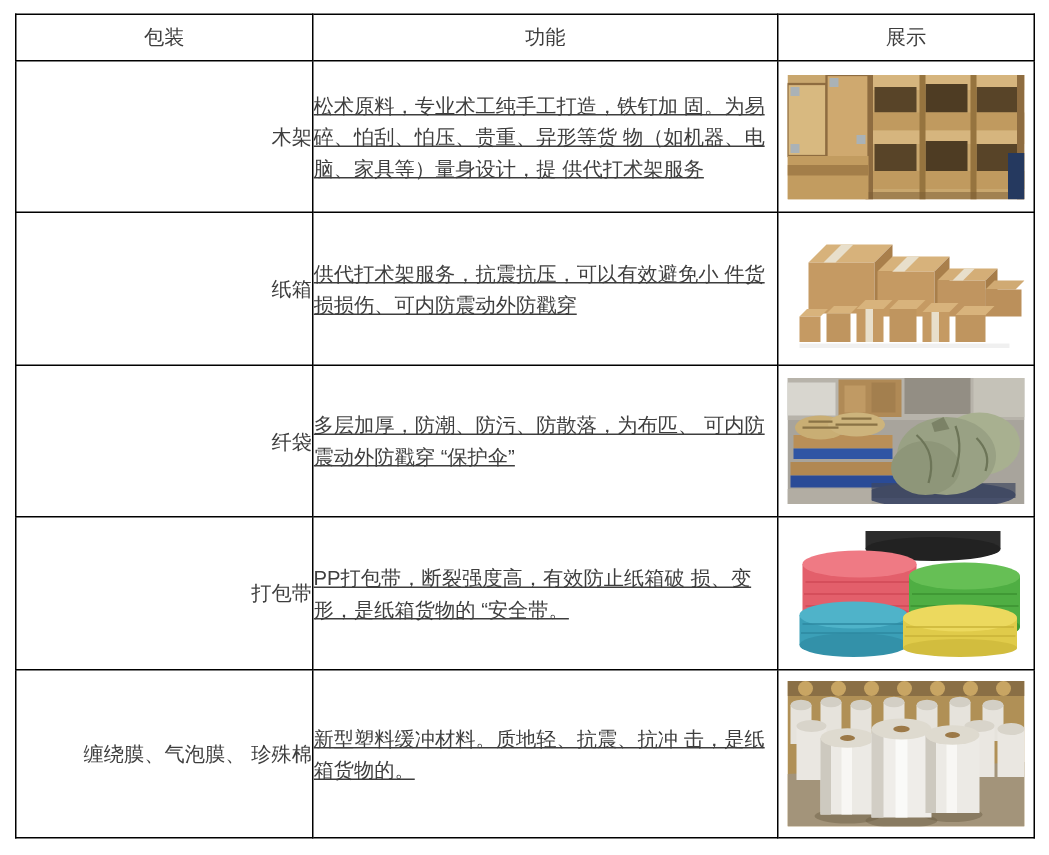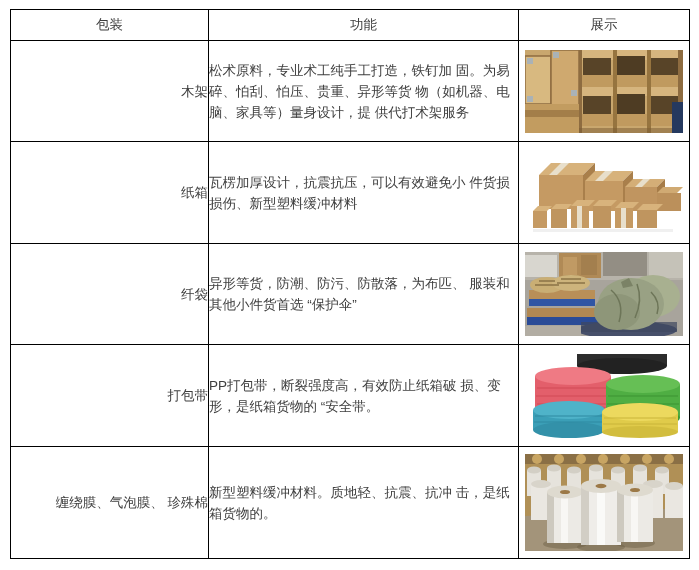--- a/index.html
+++ b/index.html
@@ -16,21 +16,21 @@
     border:1.5px solid #000;
     color:#3e3e3e;
     font-size:13.5px;
     font-weight:normal;
     vertical-align:middle;
     padding:0;
     overflow:hidden;
   }
   .doc-table th{height:30px;text-align:center;}
   .pack-cell{text-align:right;padding:0 8px;line-height:21px;}
-  .func-cell{text-align:left;padding:2px 5px;line-height:21px;}
+  .func-cell{text-align:left;padding:2px 5px;line-height:21px;text-decoration:underline;}
   .img-cell{text-align:center;padding:0;}
   svg.photo{display:block;margin:0 auto;}
 </style>
 </head>
 <body>
 
 <table class="doc-table">
   <colgroup>
     <col style="width:198px">
     <col style="width:310px">
@@ -77,21 +77,21 @@
         <rect x="46" y="40" width="6" height="6" fill="#aab2b6"></rect>
 
         <rect x="147" y="52" width="11" height="31" fill="#25395f"></rect>
         <rect x="54" y="78" width="93" height="5" fill="#7a5c34" opacity="0.5"></rect>
       </svg>
     </td>
   </tr>
 
   <tr style="height:102px;">
     <td class="pack-cell">纸箱</td>
-    <td class="func-cell">瓦楞加厚设计，抗震抗压，可以有效避免小 件货损损伤、新型塑料缓冲材料</td>
+    <td class="func-cell">供代打术架服务，抗震抗压，可以有效避免小 件货损损伤、可内防震动外防戳穿</td>
     <td class="img-cell">
       <svg class="photo" role="img" width="158" height="84" viewBox="0 0 158 84" aria-label="kraft-cardboard-boxes-photo">
         <rect width="158" height="84" fill="#ffffff"></rect>
 
         <polygon points="14,24 26,12 70,12 58,24" fill="#d7b27b"></polygon>
         <rect x="14" y="24" width="44" height="34" fill="#c59a63"></rect>
         <polygon points="58,24 70,12 70,46 58,58" fill="#a97f4b"></polygon>
         <polygon points="36,12 44,12 32,24 24,24" fill="#e8dfcb"></polygon>
         <polygon points="60,30 70,20 108,20 98,30" fill="#d7b27b"></polygon>
         <rect x="60" y="30" width="38" height="30" fill="#c59a63"></rect>
@@ -118,21 +118,21 @@
         <rect x="96" y="57" width="5" height="20" fill="#e8dfcb"></rect>
         <polygon points="112,59 118,53 138,53 132,59" fill="#d8b37c"></polygon>
         <rect x="112" y="59" width="20" height="18" fill="#bf955f"></rect>
         <rect x="8" y="78" width="140" height="3" fill="#000000" opacity="0.06"></rect>
       </svg>
     </td>
   </tr>
 
   <tr style="height:101px;">
     <td class="pack-cell">纤袋</td>
-    <td class="func-cell">异形等货，防潮、防污、防散落，为布匹、 服装和其他小件货首选 “保护伞”</td>
+    <td class="func-cell">多层加厚，防潮、防污、防散落，为布匹、 可内防震动外防戳穿 “保护伞”</td>
     <td class="img-cell">
       <svg class="photo" role="img" width="158" height="84" viewBox="0 0 158 84" aria-label="green-woven-bags-on-pallets-photo">
         <rect width="158" height="84" fill="#a8a49c"></rect>
         <rect width="158" height="28" fill="#b7b3aa"></rect>
 
         <rect x="0" y="3" width="32" height="22" fill="#d8d6cf"></rect>
         <rect x="34" y="1" width="42" height="25" fill="#b08a56"></rect>
         <rect x="38" y="5" width="14" height="18" fill="#c09a64"></rect>
         <rect x="56" y="3" width="16" height="20" fill="#a37f4e"></rect>
         <rect x="78" y="0" width="44" height="24" fill="#938e84"></rect>

